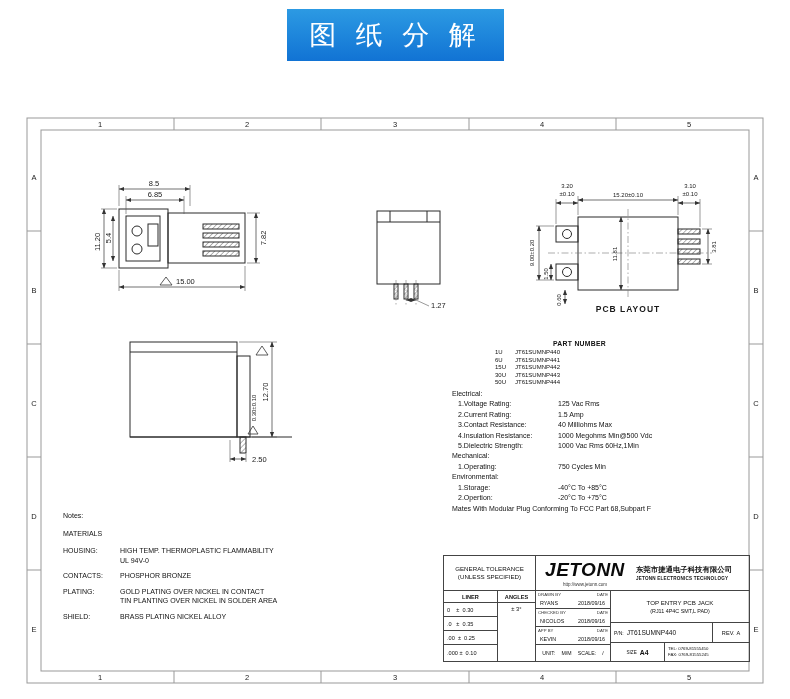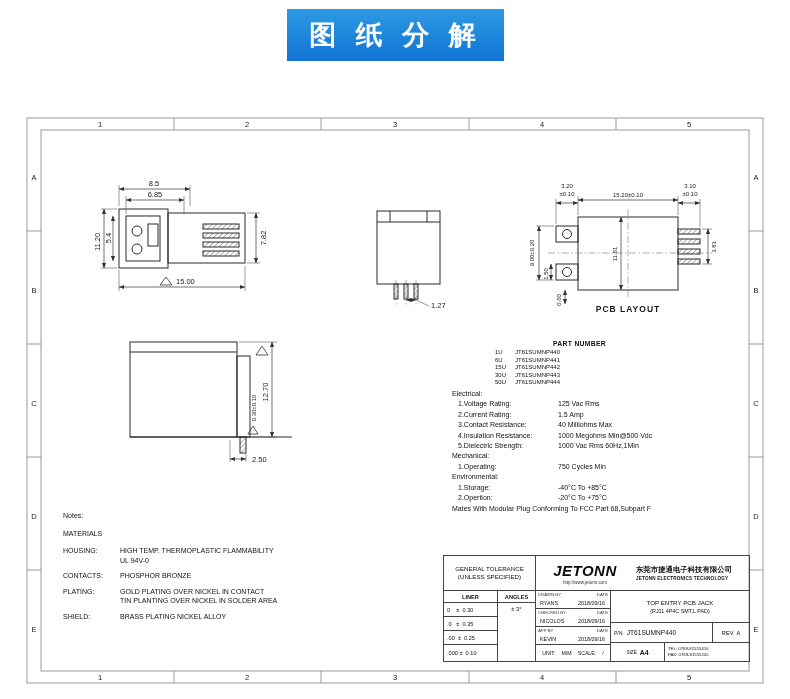--- a/index.html
+++ b/index.html
@@ -2,21 +2,21 @@
 <html><head>
 <meta charset="utf-8">
 <style>
   html,body{margin:0;padding:0;background:#fff;}
   .page{position:relative;width:790px;height:699px;background:#fff;overflow:hidden;
         font-family:"Liberation Sans","DejaVu Sans",sans-serif;color:#111;}
   
   .banner{position:absolute;left:287px;top:9px;width:217px;height:52px;
           background:linear-gradient(180deg,#2c9ae3,#1173d4);
           display:flex;align-items:center;justify-content:center;}
-  .banner span{color:#fff;font-size:27px;font-weight:bold;letter-spacing:6px;white-space:nowrap;}
+  .banner span{color:#fff;font-size:27px;font-weight:normal;letter-spacing:6px;white-space:nowrap;}
   
   svg.draw{position:absolute;left:0;top:0;}
   svg.draw text{font-family:"Liberation Sans","DejaVu Sans",sans-serif;font-size:7.5px;fill:#1a1a1a;}
   svg.draw text.small{font-size:6px;}
   svg.draw text.pcblab{font-size:8.5px;font-weight:bold;letter-spacing:1px;}
   .gridlab text{font-size:7px;fill:#555;text-anchor:middle;}
   .frame{stroke:#999;fill:none;stroke-width:1;}
   .shape{stroke:#2b2b2b;fill:none;stroke-width:1;}
   .ext{stroke:#555;stroke-width:0.6;}
   .dim{stroke:#333;stroke-width:0.7;}
@@ -40,21 +40,21 @@
   .note-row .nv{flex:1;}
   
   .tblock{left:443px;top:555px;width:305px;height:105px;border:1px solid #444;font-size:6px;}
   .tb-cell{position:absolute;border-right:1px solid #444;border-bottom:1px solid #444;
            display:flex;align-items:center;justify-content:center;overflow:hidden;box-sizing:border-box;}
   .tb-cell.noR{border-right:none;}
   .tb-cell.noB{border-bottom:none;}
   .tol{flex-direction:column;font-size:6.2px;line-height:8px;}
   .logo-cell{justify-content:flex-start;}
   .logo-left{width:46%;display:flex;flex-direction:column;align-items:center;}
-  .logo-text{font-style:italic;font-weight:bold;font-size:15px;letter-spacing:.5px;color:#0a0a0a;}
+  .logo-text{font-style:italic;font-weight:bold;font-size:19px;letter-spacing:.5px;color:#0a0a0a;}
   .website{font-size:4.5px;color:#333;margin-top:1px;}
   .company{width:54%;display:flex;flex-direction:column;align-items:flex-start;padding-left:2px;box-sizing:border-box;text-align:center;}
   .company .cn{font-size:7.4px;font-weight:bold;white-space:nowrap;}
   .company .en{font-size:4.6px;font-weight:bold;letter-spacing:.2px;margin-top:1px;white-space:nowrap;}
   .hdr{font-size:5.6px;font-weight:bold;}
   .pre{white-space:pre;justify-content:flex-start;padding-left:3px;font-size:5.6px;}
   .angles-val{align-items:flex-start;padding-top:3px;font-size:5.8px;}
   .tb-sign{position:absolute;left:92px;width:75px;height:18px;border-right:1px solid #444;border-bottom:1px solid #444;box-sizing:border-box;
            display:flex;flex-direction:column;justify-content:space-between;padding:1px 2px;}
   .sr-top{display:flex;justify-content:space-between;font-size:4.3px;color:#333;}

